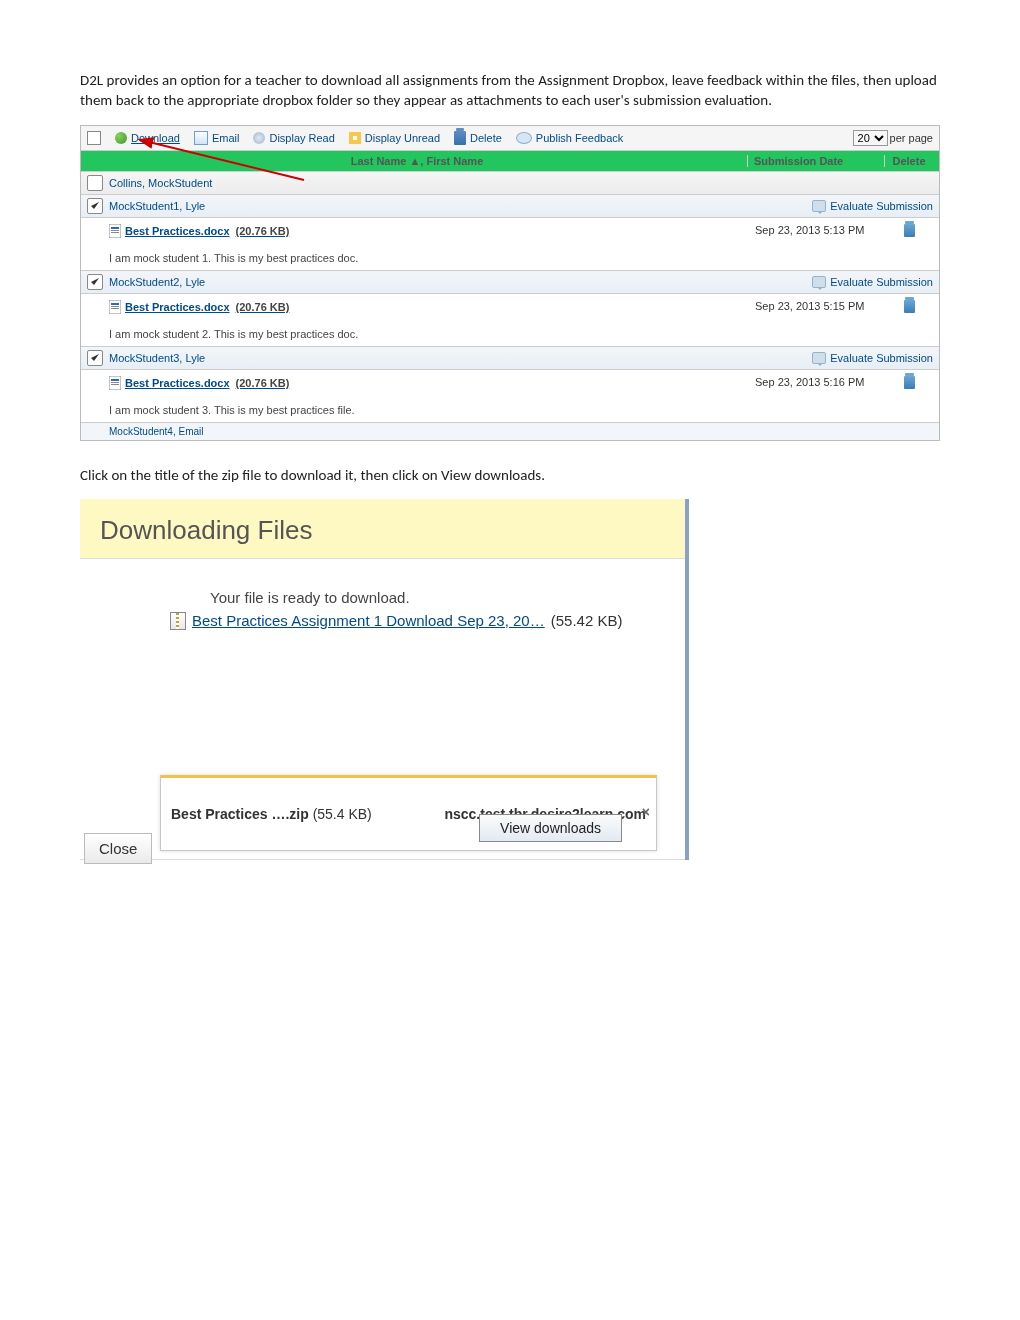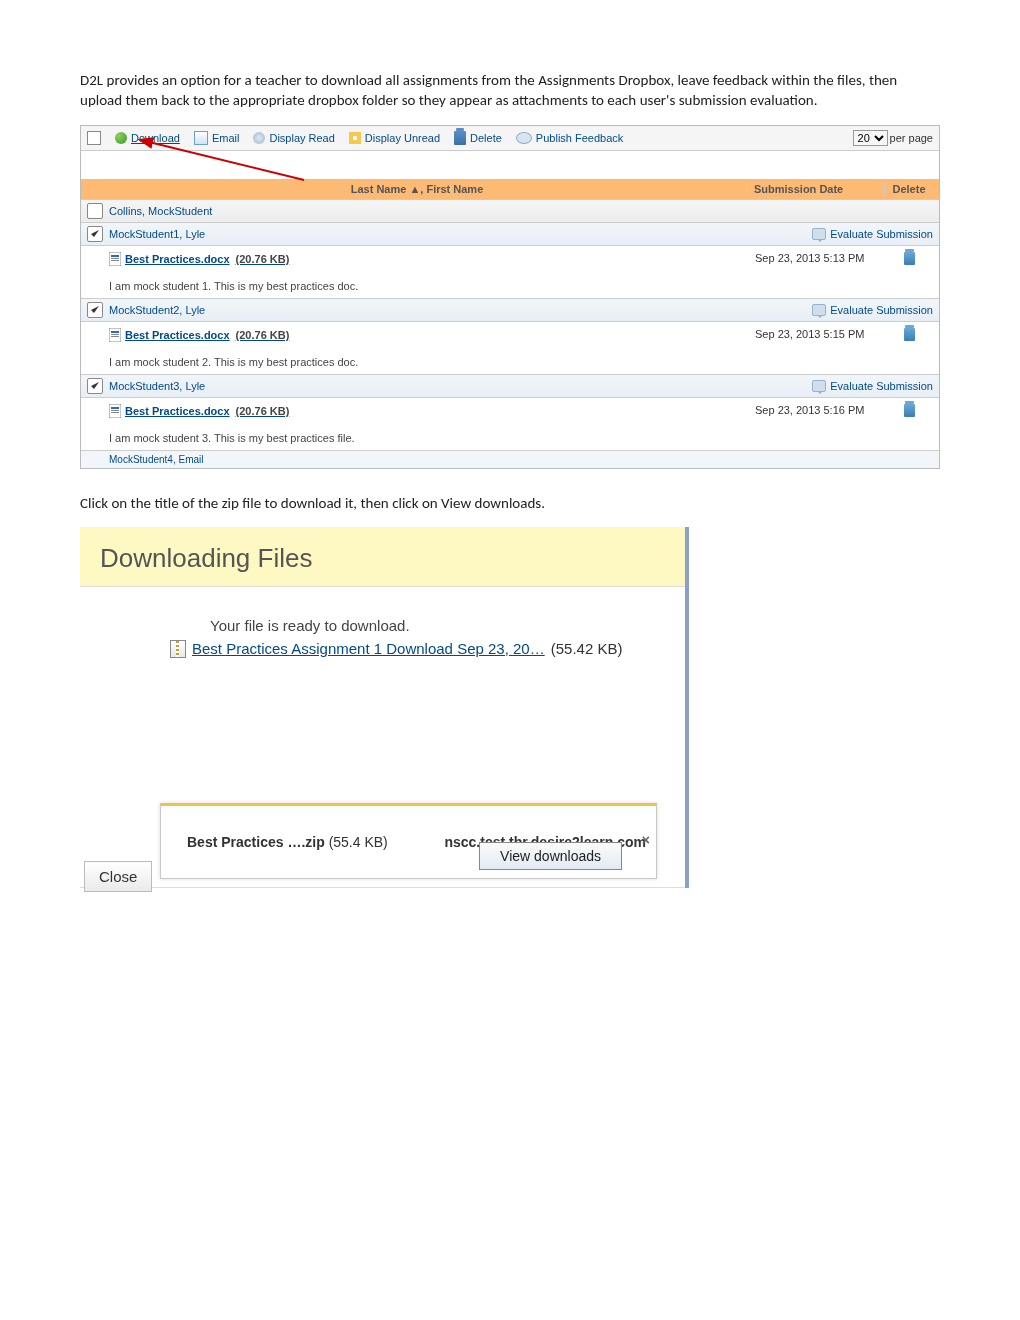--- a/index.html
+++ b/index.html
@@ -79,26 +79,25 @@
   }
   .perpage-select {
     font-family: inherit;
     font-size: 11px;
     border: 1px solid #999;
     background: #f7f7f7;
   }
   .colhead {
     display: flex;
     align-items: center;
-    background: #fdba74;
+    background: #22c55e;
     border-bottom: 1px solid #ccc;
     padding: 4px 6px;
     font-weight: bold;
     color: #555;
-    margin-top: 28px;
   }
   .colhead .left { flex:1; text-align:center; }
   .colhead .date { width:130px; text-align:left; border-left:1px solid #ccc; padding-left:6px; }
   .colhead .del  { width:48px; text-align:center; border-left:1px solid #ccc; }
 
   .row-student {
     display: flex;
     align-items: center;
     background: linear-gradient(#f2f6fa, #e7eef5);
     border-bottom: 1px solid #ccc;
@@ -192,21 +191,21 @@
     border:1px solid #c8c8c8;
     border-top:3px solid #f0c24a;
     box-shadow:0 0 4px rgba(0,0,0,0.15);
     display:flex;
     align-items:center;
     padding:8px 10px;
     gap:18px;
     font-size:14px;
   }
   .ie-left { display:flex; flex-direction:column; }
-  .ie-fname { font-weight:bold; color:#333; display:inline;margin-left:16px;}
+  .ie-fname { font-weight:bold; color:#333; display:inline;}
   .ie-fsize { font-weight:normal; color:#333;}
   .ie-host { font-weight:bold; color:#333; margin-left:auto; position:relative;}
   .ie-close {
     position:absolute;
     top:-2px; right:-4px;
     font-size:14px;
     color:#666;
     cursor:pointer;
   }
   .ie-btn {
@@ -228,21 +227,21 @@
     color:#333;
     padding:6px 14px;
     cursor:pointer;
   }
 </style>
 </head>
 <body>
 
 <div class="page">
 
-  <p class="body-text">D2L provides an option for a teacher to download all assignments from the Assignments Dropbox, leave feedback within the files, then upload them back to the appropriate dropbox folder so they appear as attachments to each user's submission evaluation.</p>
+  <p class="body-text">D2L provides an option for a teacher to download all assignments from the Assignment Dropbox, leave feedback within the files, then upload them back to the appropriate dropbox folder so they appear as attachments to each user's submission evaluation.</p>
 
   <div class="shot">
 
     <div class="red-arrow">
       <svg viewBox="0 0 200 50">
         <defs>
           <marker id="arr" markerWidth="10" markerHeight="10" refX="2" refY="3" orient="auto">
             <path d="M0,0 L0,6 L8,3 z" fill="#cc0000"></path>
           </marker>
         </defs>

